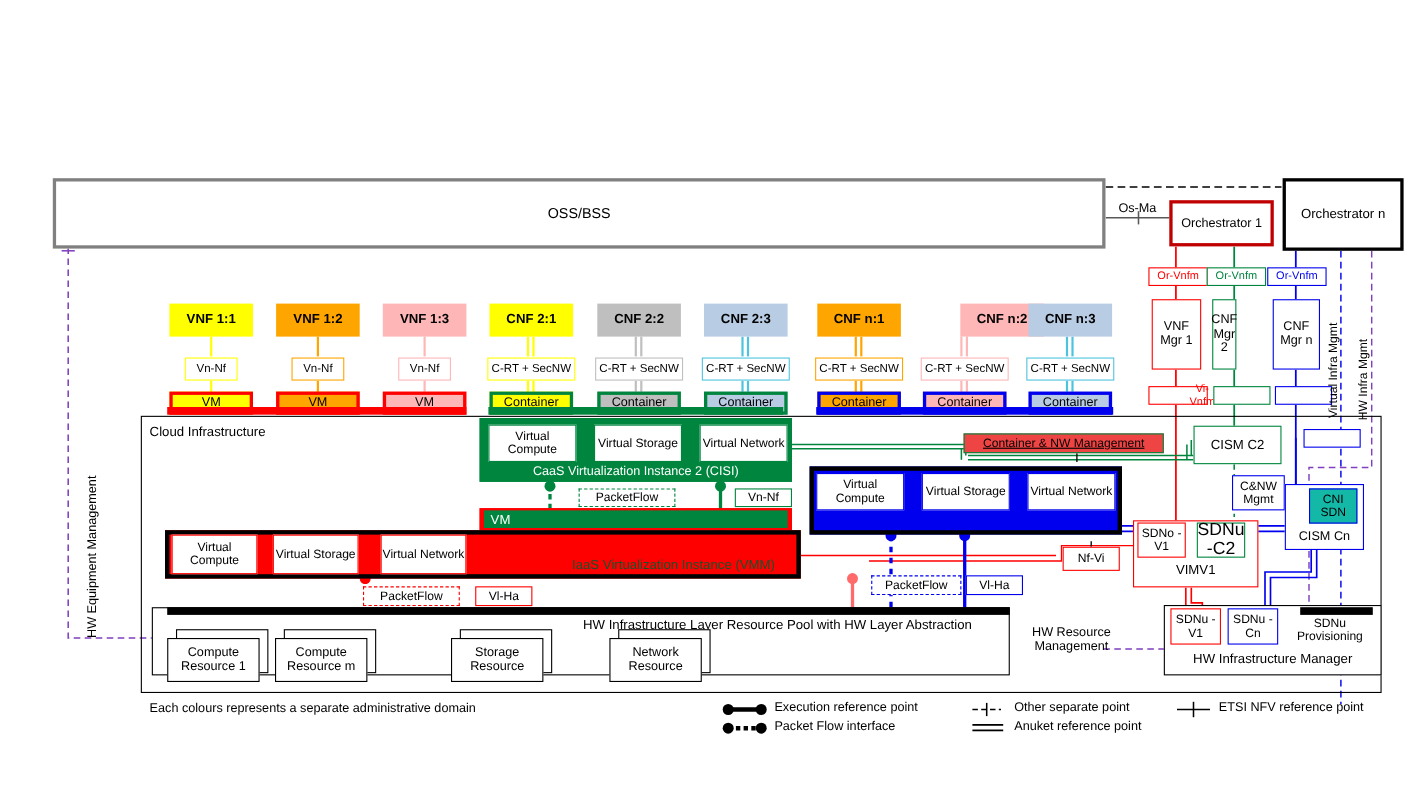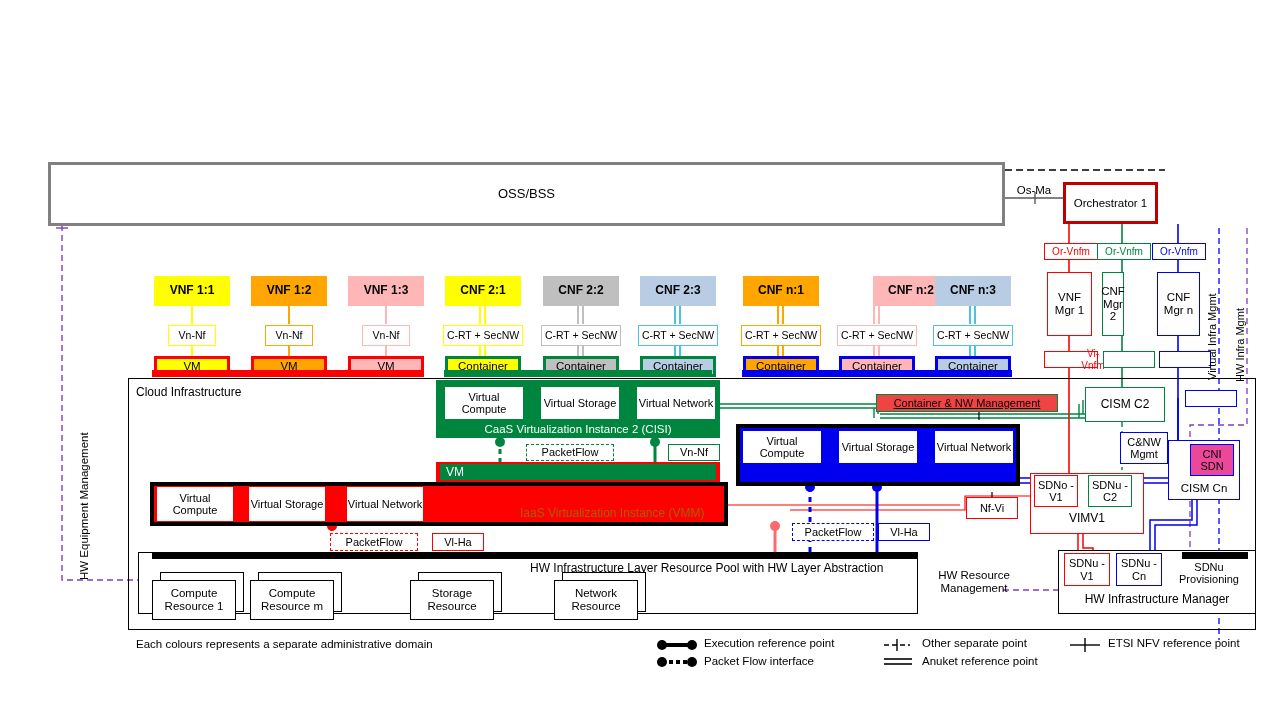--- a/index.html
+++ b/index.html
@@ -161,20 +161,23 @@
     <span>OSS/BSS</span>
   </div>
 
   <div class="abs lbl ctr" style="left:1006px;top:182px;width:56px;height:16px;">
     <span>Os-Ma</span>
   </div>
 
   <div class="abs ctr" style="left:1063px;top:182px;width:95px;height:42px;border:3px solid #C00000;background:#fff;font-size:11.5px;">
     <span>Orchestrator 1</span>
   </div>
+  <div class="abs ctr" style="left:1166px;top:162px;width:110px;height:66px;border:3px solid #000;background:#fff;font-size:12px;">
+    <span>Orchestrator n</span>
+  </div>
 
   <div class="abs ctr refbox" style="left:1044px;top:243px;width:54px;height:17px;border:1.4px solid #FF0000;color:#FF0000;font-size:10px;">
     <span>Or-Vnfm</span>
   </div>
   <div class="abs ctr refbox" style="left:1097px;top:243px;width:54px;height:17px;border:1.4px solid #00853E;color:#00853E;font-size:10px;">
     <span>Or-Vnfm</span>
   </div>
   <div class="abs ctr refbox" style="left:1152px;top:243px;width:54px;height:17px;border:1.4px solid #0000EE;color:#0000EE;font-size:10px;">
     <span>Or-Vnfm</span>
   </div>
@@ -351,21 +354,21 @@
   <div class="abs" style="left:150px;top:482px;width:578px;height:44px;background:#FF0000;border:4px solid #000;"></div>
   <div class="abs ctr" style="left:156px;top:486px;width:78px;height:36px;background:#fff;border:1px solid #FF0000;font-size:11px;">
     <span>Virtual Compute</span>
   </div>
   <div class="abs ctr" style="left:248px;top:486px;width:78px;height:36px;background:#fff;border:1px solid #FF0000;font-size:11px;">
     <span>Virtual Storage</span>
   </div>
   <div class="abs ctr" style="left:346px;top:486px;width:78px;height:36px;background:#fff;border:1px solid #FF0000;font-size:11px;">
     <span>Virtual Network</span>
   </div>
-  <div class="abs" style="left:520px;top:506px;color:#a16207;font-size:12px;">
+  <div class="abs" style="left:520px;top:506px;color:#14532d;font-size:12px;">
     <span>IaaS Virtualization Instance (VMM)</span>
   </div>
 
   <div class="abs ctr" style="left:330px;top:533px;width:88px;height:18px;background:#fff;border:1.3px dashed #FF0000;font-size:11px;">
     <span>PacketFlow</span>
   </div>
   <div class="abs ctr" style="left:432px;top:533px;width:52px;height:18px;background:#fff;border:1.3px solid #FF0000;font-size:11px;">
     <span>Vl-Ha</span>
   </div>
 
@@ -405,32 +408,32 @@
     <span>HW Resource Management</span>
   </div>
 
   <div class="abs ctr" style="left:1085px;top:387px;width:80px;height:35px;background:#fff;border:1.5px solid #00853E;font-size:12px;">
     <span>CISM C2</span>
   </div>
   <div class="abs ctr" style="left:1120px;top:432px;width:48px;height:32px;background:#fff;border:1.4px solid #0000EE;font-size:11px;">
     <span>C&amp;NW Mgmt</span>
   </div>
   <div class="abs" style="left:1168px;top:440px;width:72px;height:60px;background:#fff;border:1.5px solid #0000EE;"></div>
-  <div class="abs ctr" style="left:1190px;top:444px;width:44px;height:32px;background:#ec4899;border:1.4px solid #0000EE;font-size:11px;">
+  <div class="abs ctr" style="left:1190px;top:444px;width:44px;height:32px;background:#14b8a6;border:1.4px solid #0000EE;font-size:11px;">
     <span>CNI SDN</span>
   </div>
   <div class="abs ctr" style="left:1168px;top:480px;width:72px;height:16px;font-size:11.5px;">
     <span>CISM Cn</span>
   </div>
 
   <div class="abs" style="left:1030px;top:473px;width:114px;height:61px;background:#fff;border:1.5px solid #FF0000;"></div>
   <div class="abs ctr" style="left:1034px;top:475px;width:44px;height:32px;background:#fff;border:1.4px solid #FF0000;font-size:11px;">
     <span>SDNo -V1</span>
   </div>
-  <div class="abs ctr" style="left:1088px;top:475px;width:44px;height:32px;background:#fff;border:1.4px solid #00853E;font-size:11px;">
+  <div class="abs ctr" style="left:1088px;top:475px;width:44px;height:32px;background:#fff;border:1.4px solid #00853E;font-size:16px;">
     <span>SDNu -C2</span>
   </div>
   <div class="abs ctr" style="left:1030px;top:510px;width:114px;height:18px;font-size:12px;">
     <span>VIMV1</span>
   </div>
 
   <div class="abs ctr" style="left:966px;top:497px;width:52px;height:22px;background:#fff;border:1.3px solid #FF0000;font-size:11px;">
     <span>Nf-Vi</span>
   </div>
 

